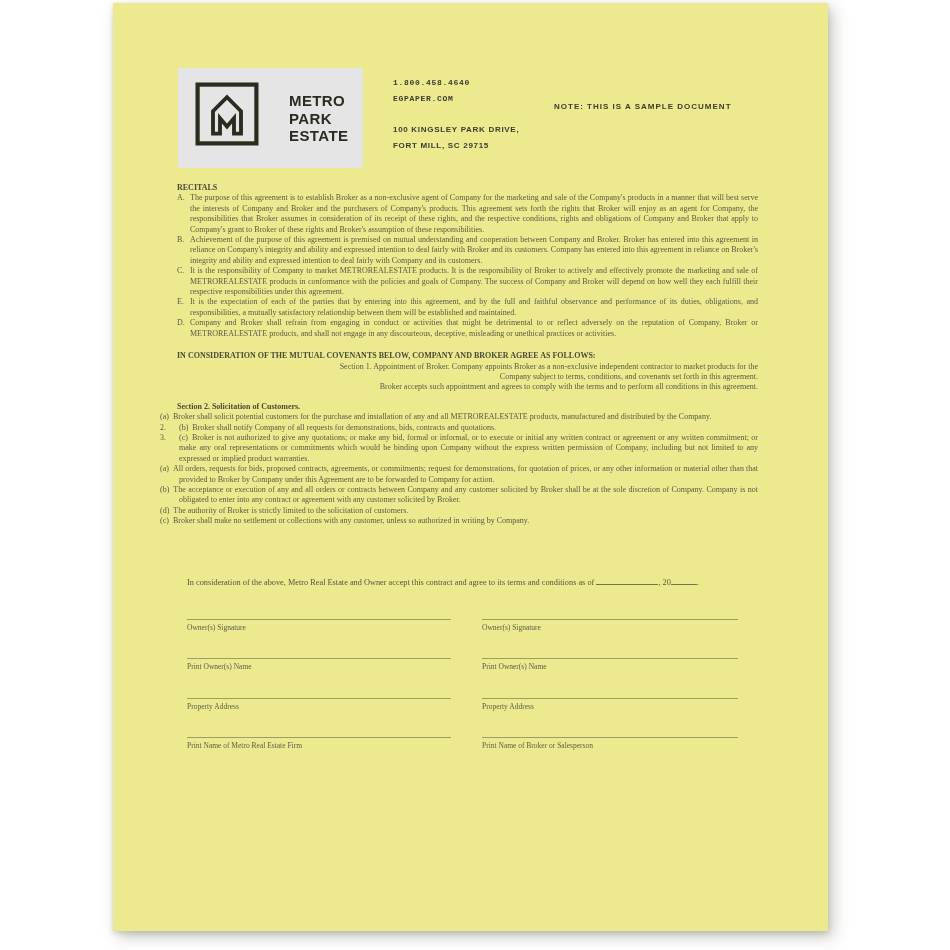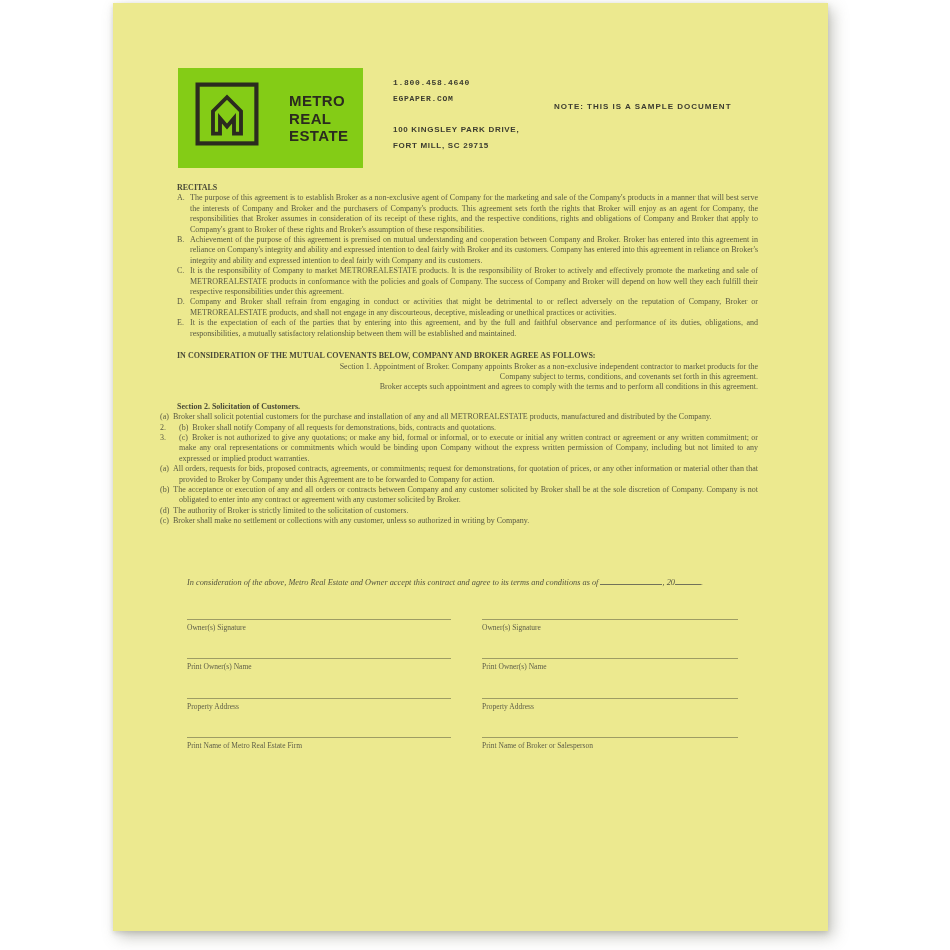--- a/index.html
+++ b/index.html
@@ -6,21 +6,21 @@
   html,body { width:950px; height:950px; background:#ffffff; overflow:hidden;
               font-family:"Liberation Serif", serif; }
   .stage { position:relative; width:950px; height:950px; background:#ffffff; }
 
   .paper { position:absolute; left:113px; top:3px; width:715px; height:928px;
            background:#ece98f;
            box-shadow:5px 6px 14px rgba(110,110,95,.38), 0 2px 5px rgba(120,120,100,.25); }
 
   
   .logo-box { position:absolute; left:65px; top:65px; width:185px; height:100px;
-              background:#84cc16; display:flex; align-items:center; }
+              background:#e5e5e5; display:flex; align-items:center; }
   .logo-icon { position:absolute; left:14px; top:11px; width:70px; height:70px; }
   .logo-text { position:absolute; left:111px; top:50%; transform:translateY(-50%);
                font-family:"Liberation Sans", sans-serif; font-weight:700;
                font-size:15px; line-height:17.5px; letter-spacing:.4px; color:#2b2b1f; }
   .contact { position:absolute; left:280px; font-family:"Liberation Sans", sans-serif;
              font-weight:700; font-size:8px; letter-spacing:.7px; line-height:15.5px;
              color:#3c3c30; }
   .contact.c1 { top:72px;font-family:Liberation Mono, monospace; }
   .contact.c2 { top:119px; }
   .note { position:absolute; left:441px; top:99px; font-family:"Liberation Sans", sans-serif;
@@ -35,21 +35,21 @@
   .hang19 { padding-left:2px; text-indent:-19px; }
   .hang19 .num { display:inline-block; width:19px; text-indent:0; }
   .hang19 .mk2 { padding-right:4px; }
   .gap12 { margin-top:12px; }
   .gap9  { margin-top:9px; }
   .gap10 { margin-top:10px; }
   .plain { text-align:right; }
 
   
   .accept-line { position:absolute; left:74px; top:574px; width:575px; white-space:nowrap;
-                 font-style:italic; font-size:8.3px; color:#55553f; }
+                 font-size:8.3px; color:#55553f; }
   .blank { display:inline-block; border-bottom:1px solid #72725a; height:8px;
            vertical-align:baseline; }
   .blank.date { width:62px; }
   .blank.year { width:26px; }
 
   
   .sig-area { position:absolute; left:74px; top:616px; width:551px; display:flex;align-items:center; }
   .sig-col { display:flex; flex-direction:column; }
   .sig-col.left  { width:264px; margin-right:31px; }
   .sig-col.right { width:256px; }
@@ -63,43 +63,43 @@
 <div class="stage">
   <div class="paper">
 
     <div class="logo-box">
       <svg class="logo-icon" viewBox="0 0 100 100">
         <rect x="8" y="8" width="84" height="84" fill="none" stroke="#2b2b1f" stroke-width="6"></rect>
         <path d="M30,78 L30,46 L50,26 L70,46 L70,78 L60,78 L60,56 L50,68 L40,56 L40,78 Z" fill="none" stroke="#2b2b1f" stroke-width="5.5" stroke-linejoin="miter"></path>
       </svg>
       <div class="logo-text">
         <div>METRO</div>
-        <div>REAL</div>
+        <div>PARK</div>
         <div>ESTATE</div>
       </div>
     </div>
 
     <div class="contact c1">
       <div>1.800.458.4640</div>
       <div>EGPAPER.COM</div>
     </div>
     <div class="contact c2">
       <div>100 KINGSLEY PARK DRIVE,</div>
       <div>FORT MILL, SC 29715</div>
     </div>
     <div class="note">NOTE: THIS IS A SAMPLE DOCUMENT</div>
 
     <div class="doc-body">
       <div class="h-bold">RECITALS</div>
 
       <div class="hang13"><span class="mk">A.</span><span>The purpose of this agreement is to establish Broker as a non-exclusive agent of Company for the marketing and sale of the Company's products in a manner that will best serve the interests of Company and Broker and the purchasers of Company's products. This agreement sets forth the rights that Broker will enjoy as an agent for Company, the responsibilities that Broker assumes in consideration of its receipt of these rights, and the respective conditions, rights and obligations of Company and Broker that apply to Company's grant to Broker of these rights and Broker's assumption of these responsibilities.</span></div>
       <div class="hang13"><span class="mk">B.</span><span>Achievement of the purpose of this agreement is premised on mutual understanding and cooperation between Company and Broker. Broker has entered into this agreement in reliance on Company's integrity and ability and expressed intention to deal fairly with Broker and its customers. Company has entered into this agreement in reliance on Broker's integrity and ability and expressed intention to deal fairly with Company and its customers.</span></div>
       <div class="hang13"><span class="mk">C.</span><span>It is the responsibility of Company to market METROREALESTATE products. It is the responsibility of Broker to actively and effectively promote the marketing and sale of METROREALESTATE products in conformance with the policies and goals of Company. The success of Company and Broker will depend on how well they each fulfill their respective responsibilities under this agreement.</span></div>
+      <div class="hang13"><span class="mk">E.</span><span>It is the expectation of each of the parties that by entering into this agreement, and by the full and faithful observance and performance of its duties, obligations, and responsibilities, a mutually satisfactory relationship between them will be established and maintained.</span></div>
       <div class="hang13"><span class="mk">D.</span><span>Company and Broker shall refrain from engaging in conduct or activities that might be detrimental to or reflect adversely on the reputation of Company, Broker or METROREALESTATE products, and shall not engage in any discourteous, deceptive, misleading or unethical practices or activities.</span></div>
-      <div class="hang13"><span class="mk">E.</span><span>It is the expectation of each of the parties that by entering into this agreement, and by the full and faithful observance and performance of its duties, obligations, and responsibilities, a mutually satisfactory relationship between them will be established and maintained.</span></div>
 
       <div class="h-bold gap12">IN CONSIDERATION OF THE MUTUAL COVENANTS BELOW, COMPANY AND BROKER AGREE AS FOLLOWS:</div>
       <div class="plain">Section 1. Appointment of Broker. Company appoints Broker as a non-exclusive independent contractor to market products for the</div>
       <div class="plain">Company subject to terms, conditions, and covenants set forth in this agreement.</div>
       <div class="plain">Broker accepts such appointment and agrees to comply with the terms and to perform all conditions in this agreement.</div>
 
       <div class="h-bold gap9">Section 2. Solicitation of Customers.</div>
       <div class="hang19"><span class="mk2">(a)</span><span>Broker shall solicit potential customers for the purchase and installation of any and all METROREALESTATE products, manufactured and distributed by the Company.</span></div>
       <div class="hang19"><span class="num">2.</span><span class="mk2">(b)</span><span>Broker shall notify Company of all requests for demonstrations, bids, contracts and quotations.</span></div>
       <div class="hang19"><span class="num">3.</span><span class="mk2">(c)</span><span>Broker is not authorized to give any quotations; or make any bid, formal or informal, or to execute or initial any written contract or agreement or any written commitment; or make any oral representations or commitments which would be binding upon Company without the express written permission of Company, including but not limited to any expressed or implied product warranties.</span></div>

